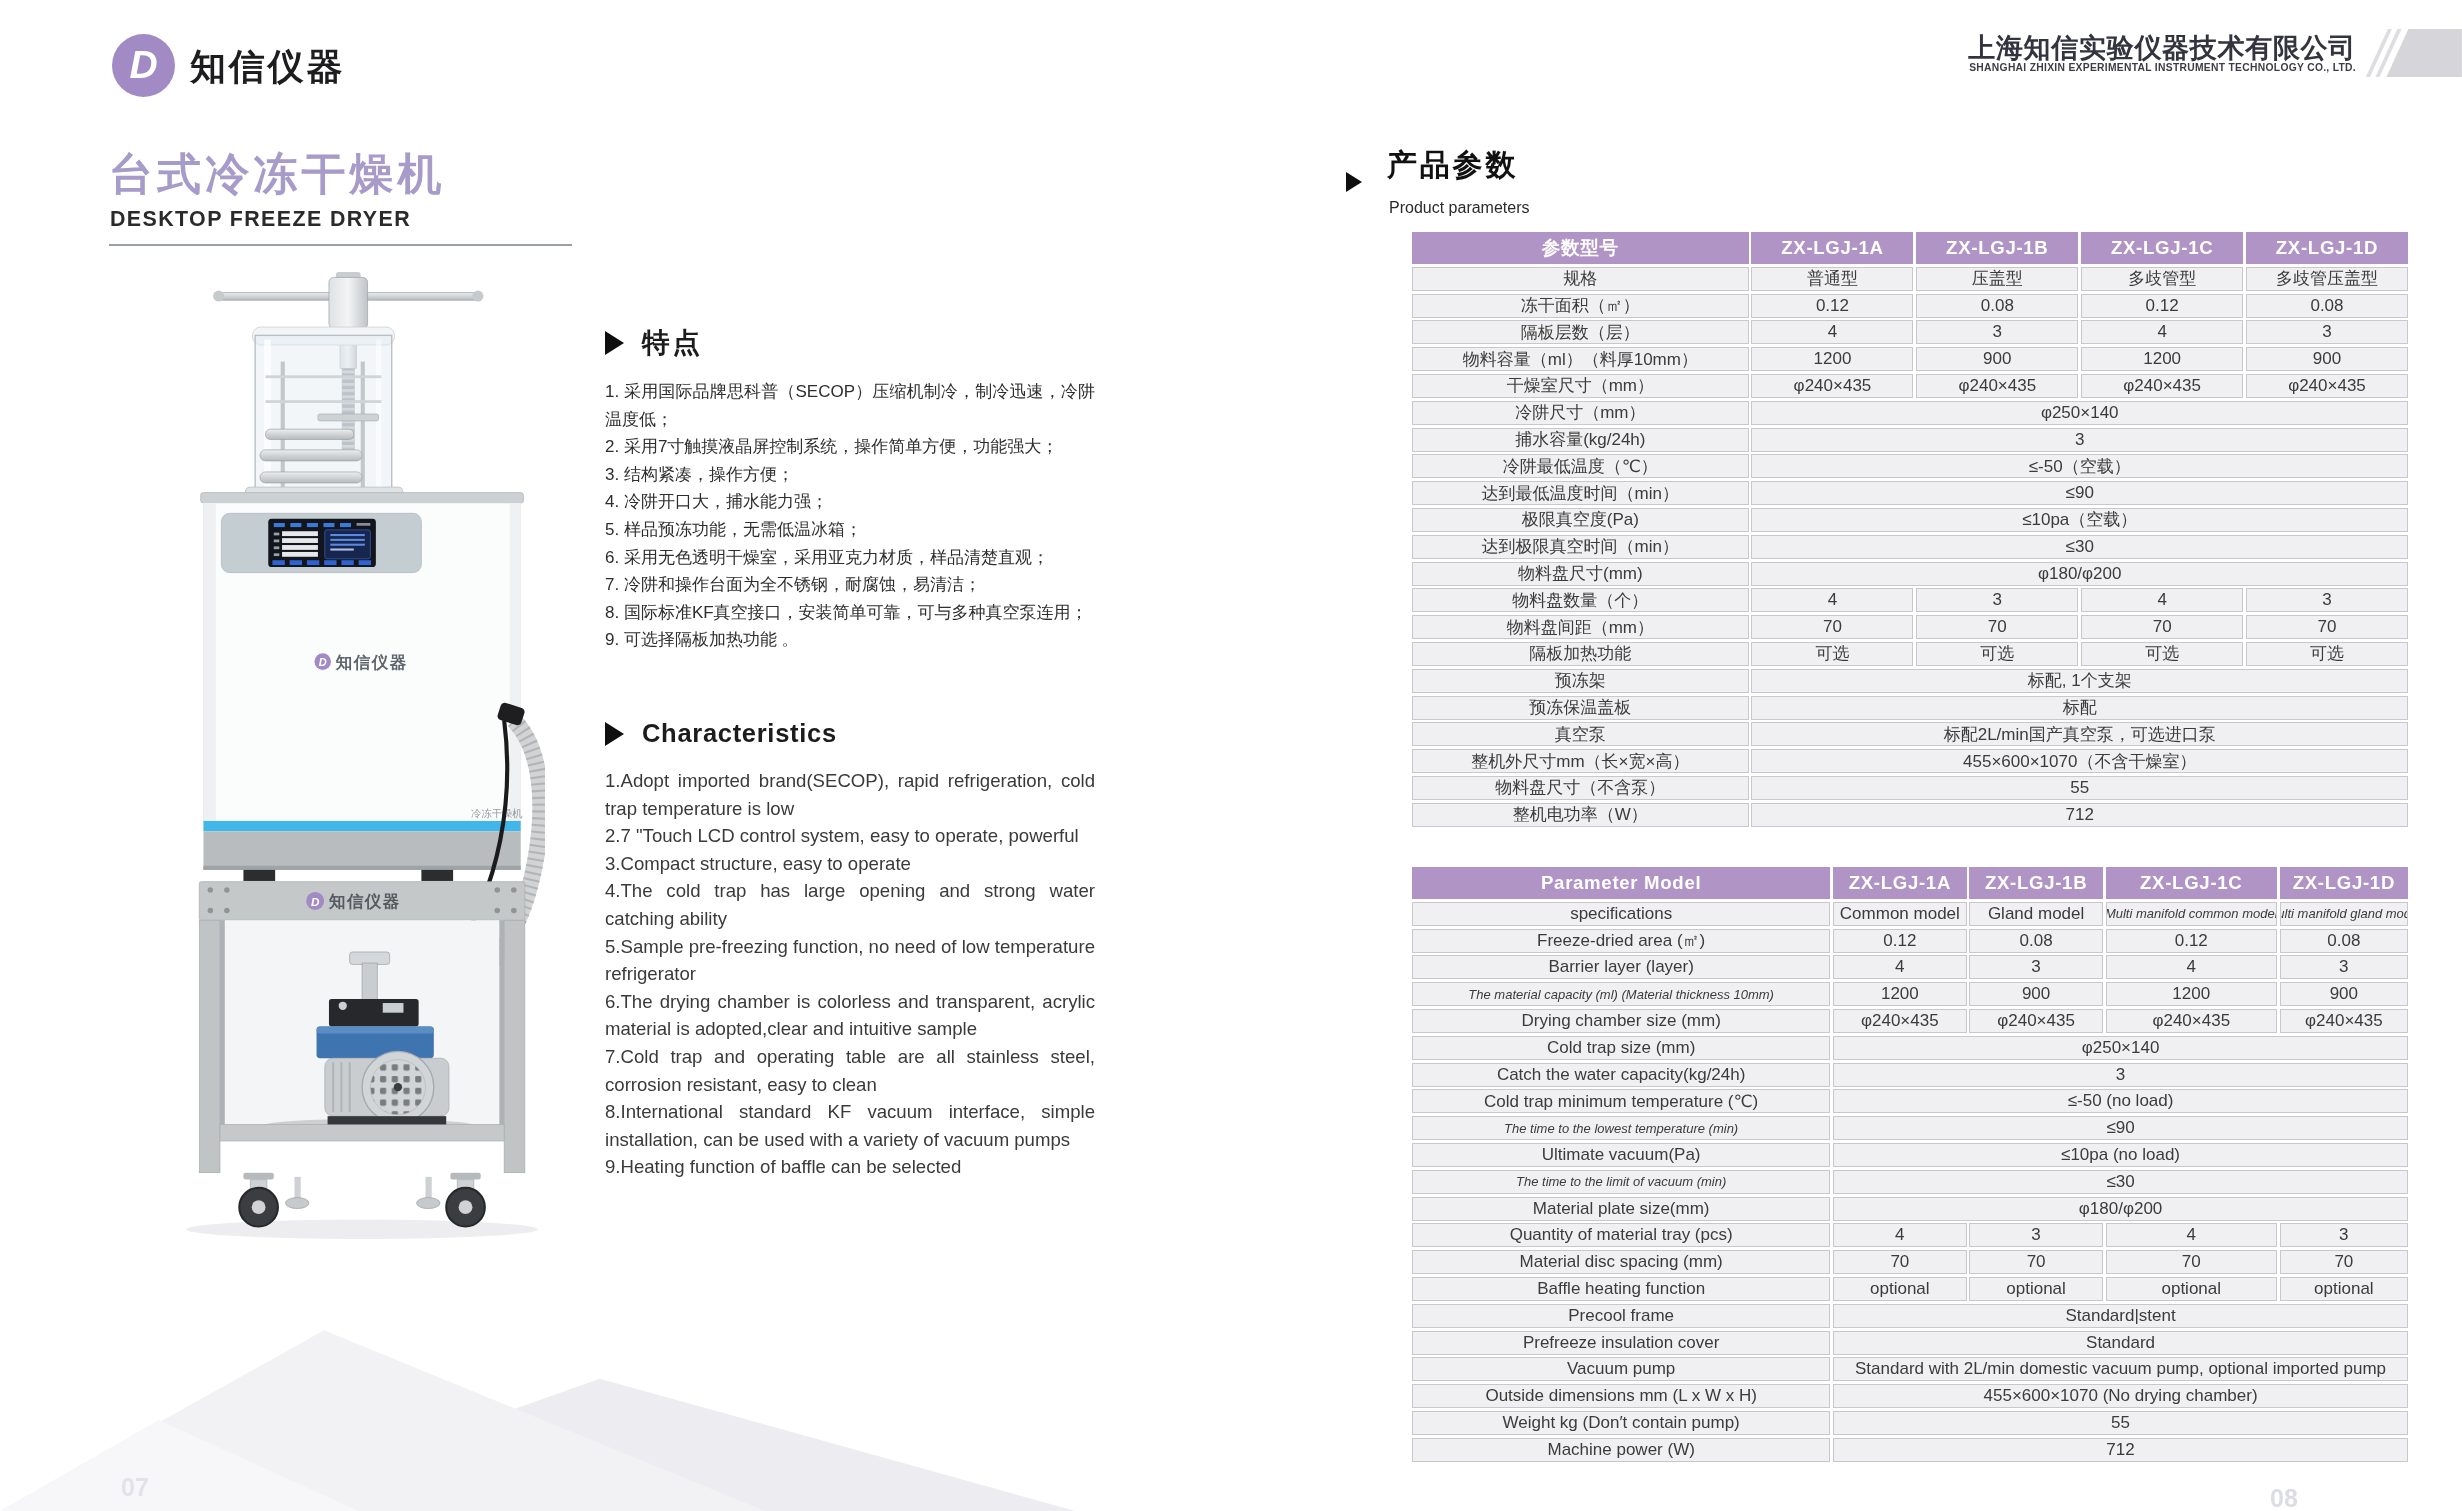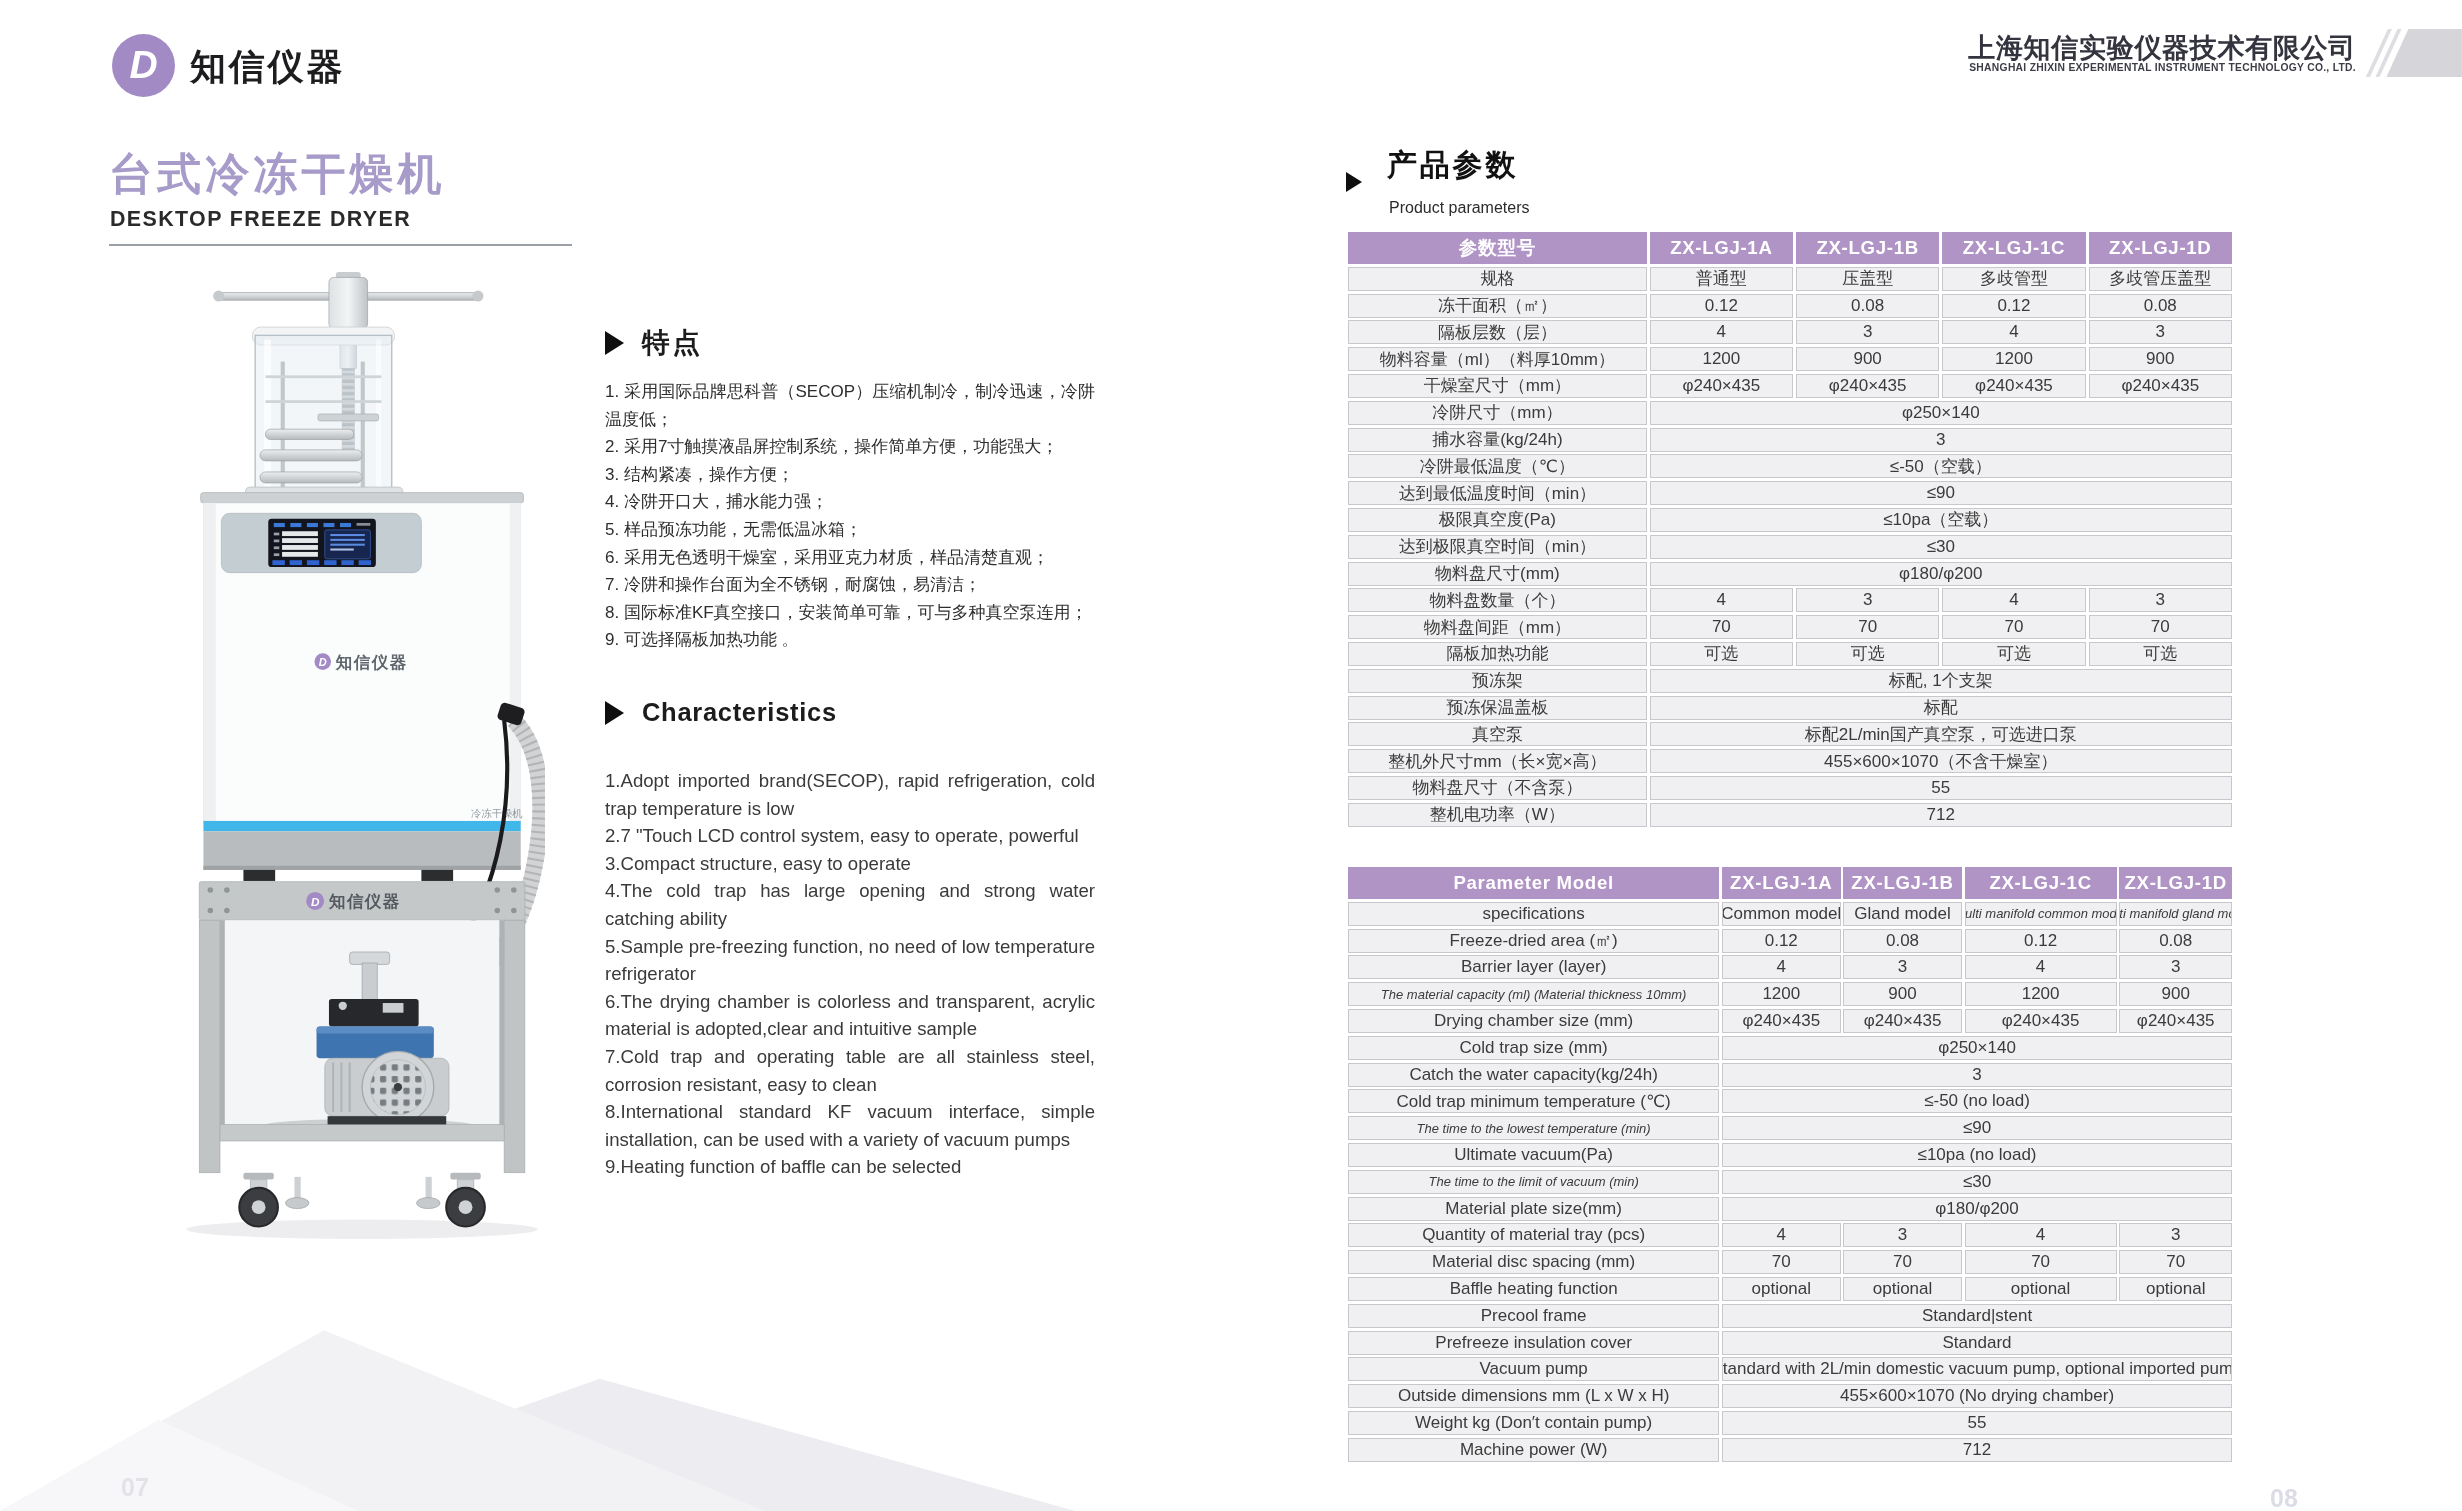--- a/index.html
+++ b/index.html
@@ -22,31 +22,31 @@
 
   
   .sec-head{display:flex;align-items:center;gap:18px;}
   .tri{width:0;height:0;border-left:19.3px solid #0f0f0f;border-top:12.4px solid transparent;border-bottom:12.4px solid transparent;}
   .tri.small{border-left-width:16.5px;border-top-width:10.3px;border-bottom-width:10.3px;}
   .sec-title{font-size:27.6px;font-weight:bold;color:#1c1c1c;letter-spacing:2.8px;}
   .sec-title.en{letter-spacing:0.7px;font-size:25.5px;}
   #features-head{left:605px;top:324px;}
   #features-list{left:605px;top:378px;width:490px;}
   .feat-item{font-size:17px;line-height:27.6px;color:#2e2e2e;text-align:justify;}
-  #chars-head{left:605px;top:698px;}
+  #chars-head{left:605px;top:719px;}
   #chars-list{left:605px;top:767px;width:490px;}
   .char-item{font-size:18.6px;line-height:27.6px;color:#3a3a3a;text-align:justify;}
 
   
   #params-tri{left:1346px;top:172px;}
   #params-cn{left:1387px;top:145px;font-size:30px;font-weight:bold;color:#111;letter-spacing:2.8px;}
   #params-en{left:1389px;top:199px;font-size:16px;color:#2b2b2b;}
 
   
-  .ptable{position:absolute;left:1348px;width:884px;}
+  .ptable{position:absolute;left:1412px;width:996px;}
   .trow{display:flex;gap:2.8px;margin-bottom:2.8px;}
   .cell{display:flex;align-items:center;justify-content:center;box-sizing:border-box;
         background:#f0eff1;border:0.7px solid #c9c7cc;height:24px;font-size:17px;color:#3b3b3b;
         text-align:center;white-space:nowrap;overflow:hidden;}
   .trow.thead .cell{background:#b194c6;border-color:#b194c6;color:#ffffff;font-weight:bold;height:32px;font-size:18.6px;letter-spacing:0.7px;}
   .cell.sm{font-size:13px;font-style:italic;}
   .tcn .c0{flex:0 0 33.8%;}
   .tcn .c1,.tcn .c2,.tcn .c3,.tcn .c4{flex:1;}
   .ten .c0{flex:0 0 42%;}
   .ten .c1,.ten .c2{flex:0 0 13.4%;}

